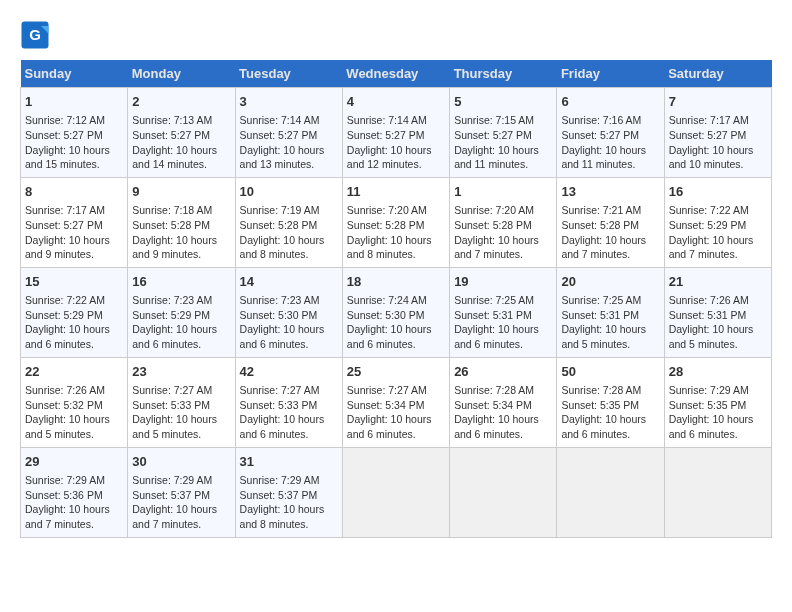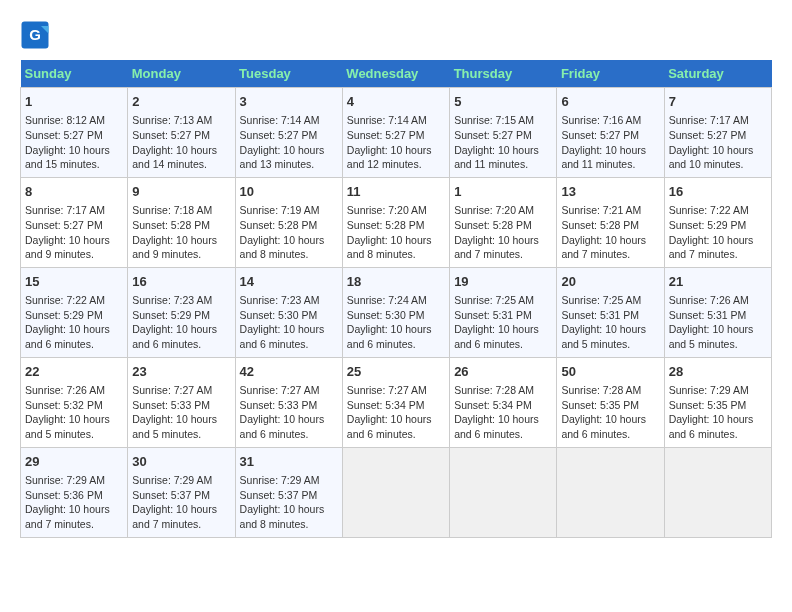--- a/index.html
+++ b/index.html
@@ -46,21 +46,21 @@
       font-size: 14px;
       color: #555;
     }
     table {
       width: 100%;
       border-collapse: collapse;
       font-size: 10.5px;
     }
     thead tr th {
       background-color: #2a6ec8;
-      color: #86efac;
+      color: #e5e5e5;
       padding: 6px 4px;
       text-align: left;
       font-size: 13px;
       font-weight: bold;
     }
     tbody tr td {
       vertical-align: top;
       padding: 5px 4px;
       border: 1px solid #ccc;
       width: 14.28%;
@@ -117,21 +117,21 @@
         <th>Wednesday</th>
         <th>Thursday</th>
         <th>Friday</th>
         <th>Saturday</th>
       </tr>
   </thead>
   <tbody id="calendar-body">
   <tr>
         <td>
           <span class="day-num">1</span>
-          <div>Sunrise: 8:12 AM</div>
+          <div>Sunrise: 7:12 AM</div>
           <div>Sunset: 5:27 PM</div>
           <div>Daylight: 10 hours and 15 minutes.</div>
         </td>
         <td>
           <span class="day-num">2</span>
           <div>Sunrise: 7:13 AM</div>
           <div>Sunset: 5:27 PM</div>
           <div>Daylight: 10 hours and 14 minutes.</div>
         </td>
         <td>

